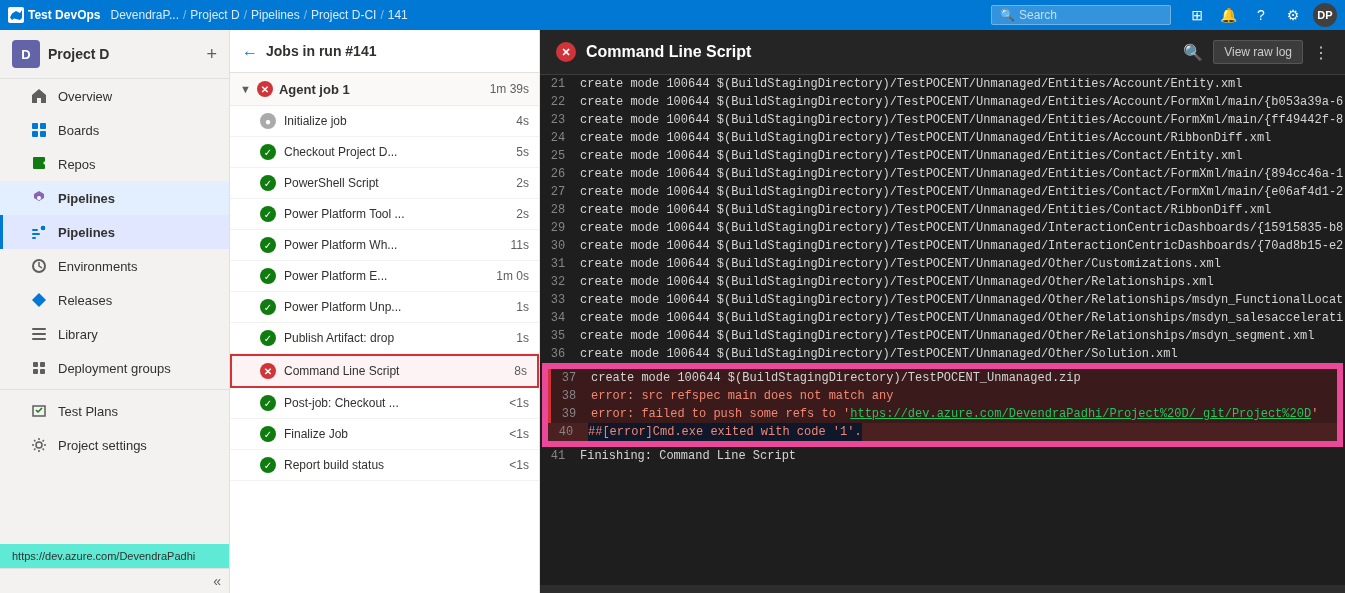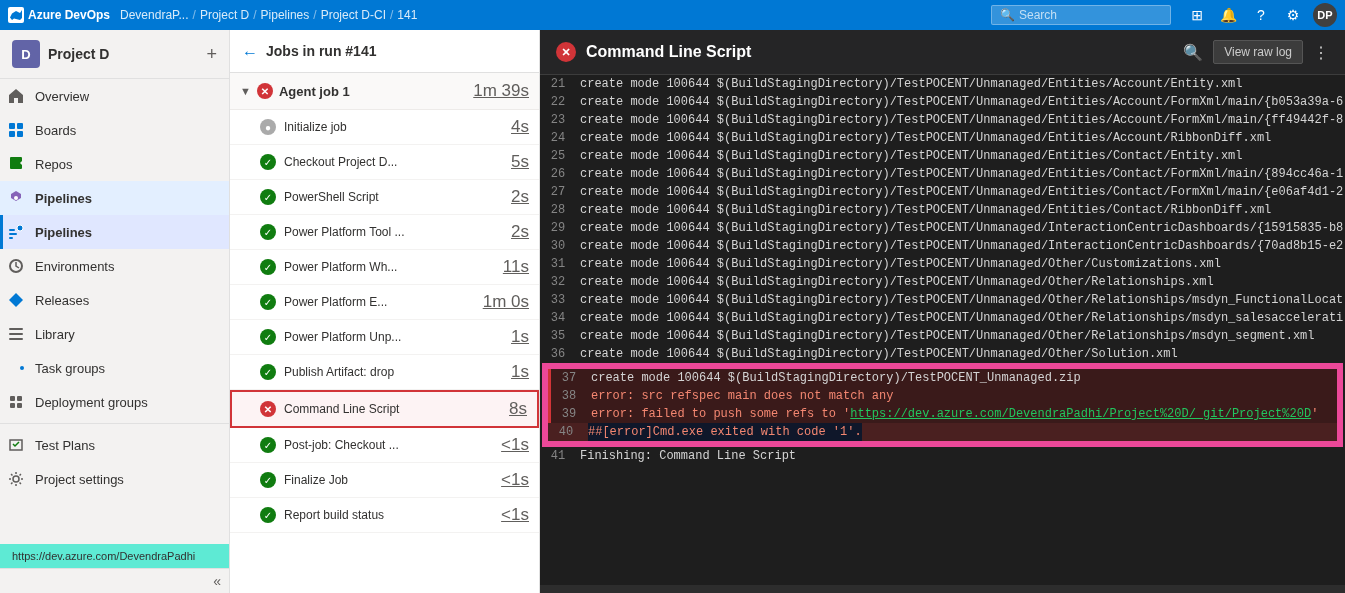--- a/index.html
+++ b/index.html
@@ -56,21 +56,21 @@
       font-weight: bold;
       display: flex; align-items: center; justify-content: center;
     }
     .sidebar-project-name { font-weight: 600; font-size: 14px; color: #323130; flex: 1; }
     .sidebar-project-add { color: #605e5c; font-size: 18px; cursor: pointer; }
     
     .sidebar-nav { display: flex; flex-direction: column; }
     .sidebar-item {
       display: flex;
       align-items: center;
-      padding: 8px 4px;
+      padding: 8px 27px;
       gap: 10px;
       cursor: pointer;
       color: #323130;
       font-size: 13px;
       border-left: 3px solid transparent;
     }
     .sidebar-item.active { background: #e0e7ff; border-left: 3px solid #0078d4; font-weight: 600; }
     .sidebar-item-icon { width: 18px; height: 18px; display: flex; align-items: center; justify-content: center; flex-shrink: 0; }
     .sidebar-divider { height: 1px; background: #e0e0e0; margin: 4px 0; }
     
@@ -103,21 +103,21 @@
       gap: 6px;
       background: #faf9f8;
       border-bottom: 1px solid #edebe9;
       cursor: pointer;
     }
     .job-group-collapse { color: #605e5c; font-size: 11px; }
     .status-icon-error { width: 16px; height: 16px; border-radius: 50%; background: #d13438; color: white; display: flex; align-items: center; justify-content: center; font-size: 10px; font-weight: bold; flex-shrink: 0; }
     .status-icon-success { width: 16px; height: 16px; border-radius: 50%; background: #107c10; color: white; display: flex; align-items: center; justify-content: center; font-size: 10px; flex-shrink: 0; }
     .status-icon-pending { width: 16px; height: 16px; border-radius: 50%; background: #8a8886; color: white; display: flex; align-items: center; justify-content: center; font-size: 10px; flex-shrink: 0; }
     .job-group-name { flex: 1; font-weight: 600; font-size: 13px; color: #323130; }
-    .job-duration { color: #605e5c; font-size: 17px; margin-left: auto; text-decoration: underline; }
+    .job-duration { color: #605e5c; font-size: 12px; margin-left: auto; }
     
     .job-item {
       display: flex;
       align-items: center;
       padding: 7px 10px 7px 30px;
       gap: 8px;
       border-bottom: 1px solid #f3f2f1;
       cursor: pointer;
     }
     .job-name { flex: 1; font-size: 12px; color: #323130; }
@@ -167,21 +167,21 @@
 </head>
 <body>
 
 <div class="topbar">
   <div class="topbar-logo">
     <div class="topbar-logo-icon">
       <svg viewBox="0 0 12 12" fill="none">
           <path d="M0 8.5L2 4.5L6 2L10 4L12 1V9L10 11L4 9.5L2 11L0 8.5Z" fill="#0078d4"></path>
         </svg>
     </div>
-    <span>Azure DevOps</span>
+    <span>Test DevOps</span>
   </div>
   <div class="topbar-breadcrumb">
     <span>DevendraP...</span>
     <span class="sep">/</span>
     <span>Project D</span>
     <span class="sep">/</span>
     <span>Pipelines</span>
     <span class="sep">/</span>
     <span>Project D-CI</span>
     <span class="sep">/</span>
@@ -285,29 +285,20 @@
         <div class="sidebar-item-icon">
           <svg width="16" height="16" viewBox="0 0 16 16" fill="#605e5c">
               <rect x="1" y="2" width="14" height="2" rx="1"></rect>
               <rect x="1" y="7" width="14" height="2" rx="1"></rect>
               <rect x="1" y="12" width="14" height="2" rx="1"></rect>
             </svg>
         </div>
         <span>Library</span>
       </div>
 
-      <div class="sidebar-item">
-        <div class="sidebar-item-icon">
-          <svg width="16" height="16" viewBox="0 0 16 16" fill="#605e5c">
-              <path d="M1 4h14M1 8h10M1 12h12"></path>
-              <circle cx="14" cy="8" r="2" fill="#0078d4"></circle>
-            </svg>
-        </div>
-        <span>Task groups</span>
-      </div>
 
       <div class="sidebar-item">
         <div class="sidebar-item-icon">
           <svg width="16" height="16" viewBox="0 0 16 16" fill="#605e5c">
               <rect x="2" y="2" width="5" height="5" rx="1"></rect>
               <rect x="9" y="2" width="5" height="5" rx="1"></rect>
               <rect x="2" y="9" width="5" height="5" rx="1"></rect>
               <rect x="9" y="9" width="5" height="5" rx="1"></rect>
             </svg>
         </div>

